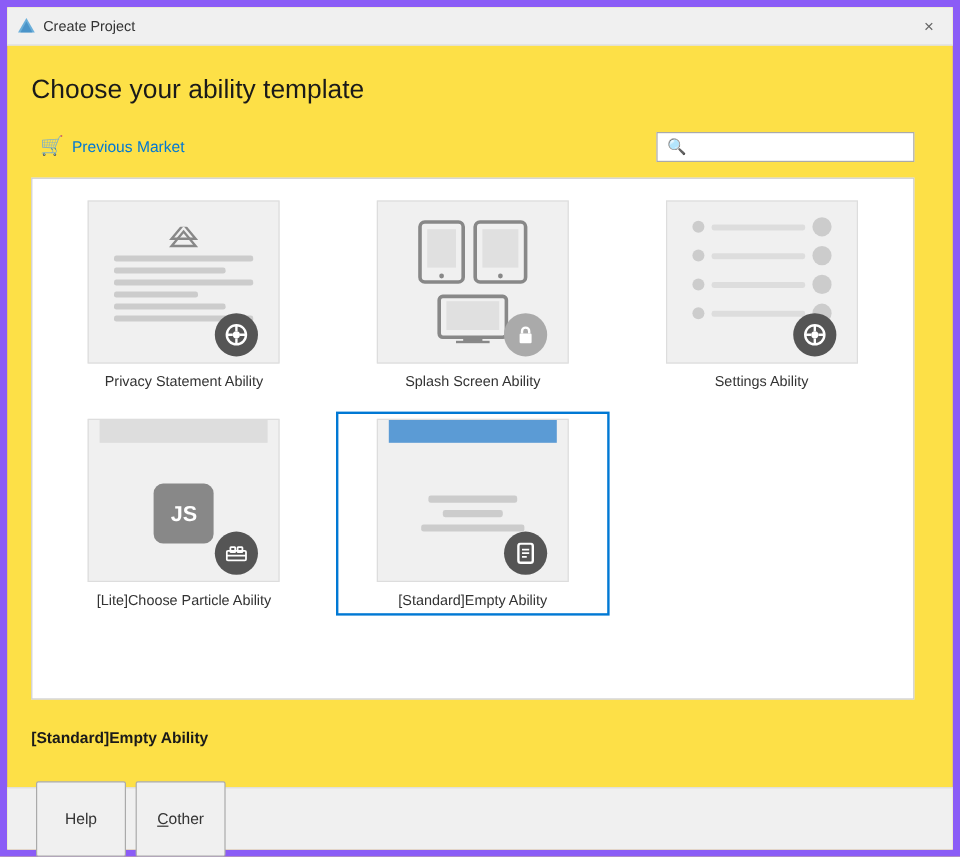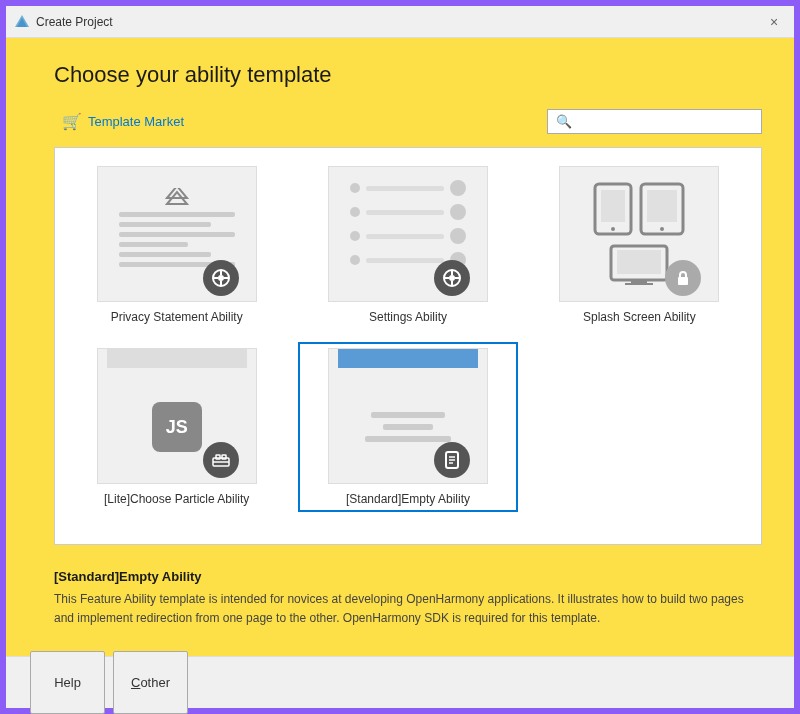--- a/index.html
+++ b/index.html
@@ -51,21 +51,21 @@
       font-size: 14px;
       color: #666;
       cursor: pointer;
       border: none;
       background: none;
     }
     .content {
       flex: 1;
       display: flex;
       flex-direction: column;
-      padding: 24px 32px 16px 48px;
+      padding: 24px 32px 16px 20px;
       overflow: hidden;
     }
     .page-title {
       font-size: 22px;
       font-weight: 300;
       color: #1a1a1a;
       margin-bottom: 20px;
     }
     .toolbar {
       display: flex;
@@ -428,21 +428,21 @@
     </div>
     <button class="title-bar-close">×</button>
   </div>
 
   <div class="content">
     <h1 class="page-title">Choose your ability template</h1>
 
     <div class="toolbar">
       <button class="template-market-btn">
         <span class="tm-icon">🛒</span>
-        <span>Template Market</span>
+        <span>Previous Market</span>
       </button>
       <div class="search-box">
         <span class="search-icon">🔍</span>
       </div>
     </div>
 
     <div class="grid-container">
       <div class="grid">
 
         <div class="template-card">
@@ -466,20 +466,55 @@
                   <circle cx="10" cy="10" r="3" fill="white"></circle>
                   <line x1="10" y1="2" x2="10" y2="7" stroke="white" stroke-width="2"></line>
                   <line x1="10" y1="13" x2="10" y2="18" stroke="white" stroke-width="2"></line>
                   <line x1="2" y1="10" x2="7" y2="10" stroke="white" stroke-width="2"></line>
                   <line x1="13" y1="10" x2="18" y2="10" stroke="white" stroke-width="2"></line>
                 </svg>
               </div>
             </div>
           </div>
           <span class="card-label">Privacy Statement Ability</span>
+        </div>
+
+        <div class="template-card">
+          <div class="card-image">
+            <div class="splash-img">
+              <div class="splash-top-row">
+
+                <svg width="40" height="54" viewBox="0 0 40 54">
+                  <rect x="2" y="2" width="36" height="50" rx="4" ry="4" fill="#f0f0f0" stroke="#888" stroke-width="3"></rect>
+                  <rect x="8" y="8" width="24" height="32" fill="#e0e0e0"></rect>
+                  <circle cx="20" cy="47" r="2" fill="#888"></circle>
+                </svg>
+
+                <svg width="46" height="54" viewBox="0 0 46 54">
+                  <rect x="2" y="2" width="42" height="50" rx="4" ry="4" fill="#f0f0f0" stroke="#888" stroke-width="3"></rect>
+                  <rect x="8" y="8" width="30" height="32" fill="#e0e0e0"></rect>
+                  <circle cx="23" cy="47" r="2" fill="#888"></circle>
+                </svg>
+              </div>
+
+              <svg width="60" height="42" viewBox="0 0 60 42">
+                <rect x="2" y="2" width="56" height="34" rx="3" ry="3" fill="#f0f0f0" stroke="#888" stroke-width="3"></rect>
+                <rect x="8" y="6" width="44" height="24" fill="#e0e0e0"></rect>
+                <rect x="22" y="36" width="16" height="4" fill="#888"></rect>
+                <rect x="16" y="39" width="28" height="2" fill="#888"></rect>
+              </svg>
+              <div class="splash-lock">
+                <svg width="18" height="18" viewBox="0 0 18 18">
+                  <rect x="4" y="8" width="10" height="8" rx="1" fill="white"></rect>
+                  <path d="M6 8V6a3 3 0 016 0v2" fill="none" stroke="white" stroke-width="2"></path>
+                </svg>
+              </div>
+            </div>
+          </div>
+          <span class="card-label">Splash Screen Ability</span>
         </div>
 
         <div class="template-card">
           <div class="card-image">
             <div class="settings-img">
               <div class="settings-rows">
                 <div class="settings-row">
                   <div class="s-dot"></div>
                   <div class="s-line"></div>
                   <div class="s-circle"></div>
@@ -510,55 +545,20 @@
                   <line x1="13" y1="10" x2="18" y2="10" stroke="white" stroke-width="2"></line>
                 </svg>
               </div>
             </div>
           </div>
           <span class="card-label">Settings Ability</span>
         </div>
 
         <div class="template-card">
           <div class="card-image">
-            <div class="splash-img">
-              <div class="splash-top-row">
-
-                <svg width="40" height="54" viewBox="0 0 40 54">
-                  <rect x="2" y="2" width="36" height="50" rx="4" ry="4" fill="#f0f0f0" stroke="#888" stroke-width="3"></rect>
-                  <rect x="8" y="8" width="24" height="32" fill="#e0e0e0"></rect>
-                  <circle cx="20" cy="47" r="2" fill="#888"></circle>
-                </svg>
-
-                <svg width="46" height="54" viewBox="0 0 46 54">
-                  <rect x="2" y="2" width="42" height="50" rx="4" ry="4" fill="#f0f0f0" stroke="#888" stroke-width="3"></rect>
-                  <rect x="8" y="8" width="30" height="32" fill="#e0e0e0"></rect>
-                  <circle cx="23" cy="47" r="2" fill="#888"></circle>
-                </svg>
-              </div>
-
-              <svg width="60" height="42" viewBox="0 0 60 42">
-                <rect x="2" y="2" width="56" height="34" rx="3" ry="3" fill="#f0f0f0" stroke="#888" stroke-width="3"></rect>
-                <rect x="8" y="6" width="44" height="24" fill="#e0e0e0"></rect>
-                <rect x="22" y="36" width="16" height="4" fill="#888"></rect>
-                <rect x="16" y="39" width="28" height="2" fill="#888"></rect>
-              </svg>
-              <div class="splash-lock">
-                <svg width="18" height="18" viewBox="0 0 18 18">
-                  <rect x="4" y="8" width="10" height="8" rx="1" fill="white"></rect>
-                  <path d="M6 8V6a3 3 0 016 0v2" fill="none" stroke="white" stroke-width="2"></path>
-                </svg>
-              </div>
-            </div>
-          </div>
-          <span class="card-label">Splash Screen Ability</span>
-        </div>
-
-        <div class="template-card">
-          <div class="card-image">
             <div class="lite-img">
               <div class="lite-header"></div>
               <div class="lite-body">
                 <div class="js-icon">JS</div>
               </div>
               <div class="lite-foot-icon">
                 <svg width="18" height="18" viewBox="0 0 18 18">
                   <rect x="1" y="7" width="16" height="8" rx="1" fill="none" stroke="white" stroke-width="1.5"></rect>
                   <rect x="4" y="4" width="4" height="4" rx="0.5" fill="none" stroke="white" stroke-width="1.5"></rect>
                   <rect x="10" y="4" width="4" height="4" rx="0.5" fill="none" stroke="white" stroke-width="1.5"></rect>
@@ -590,21 +590,20 @@
             </div>
           </div>
           <span class="card-label">[Standard]Empty Ability</span>
         </div>
 
       </div>
     </div>
 
     <div class="description-area">
       <div class="desc-title">[Standard]Empty Ability</div>
-      <div class="desc-text">This Feature Ability template is intended for novices at developing OpenHarmony applications. It illustrates how to build two pages and implement redirection from one page to the other. OpenHarmony SDK is required for this template.</div>
     </div>
 
   </div>
 
   <div class="footer">
     <div class="footer-left">
       <button class="btn btn-default">Help</button>
       <button class="btn btn-default">
         <span><span class="underline-char">C</span><span>other</span></span>
       </button>

